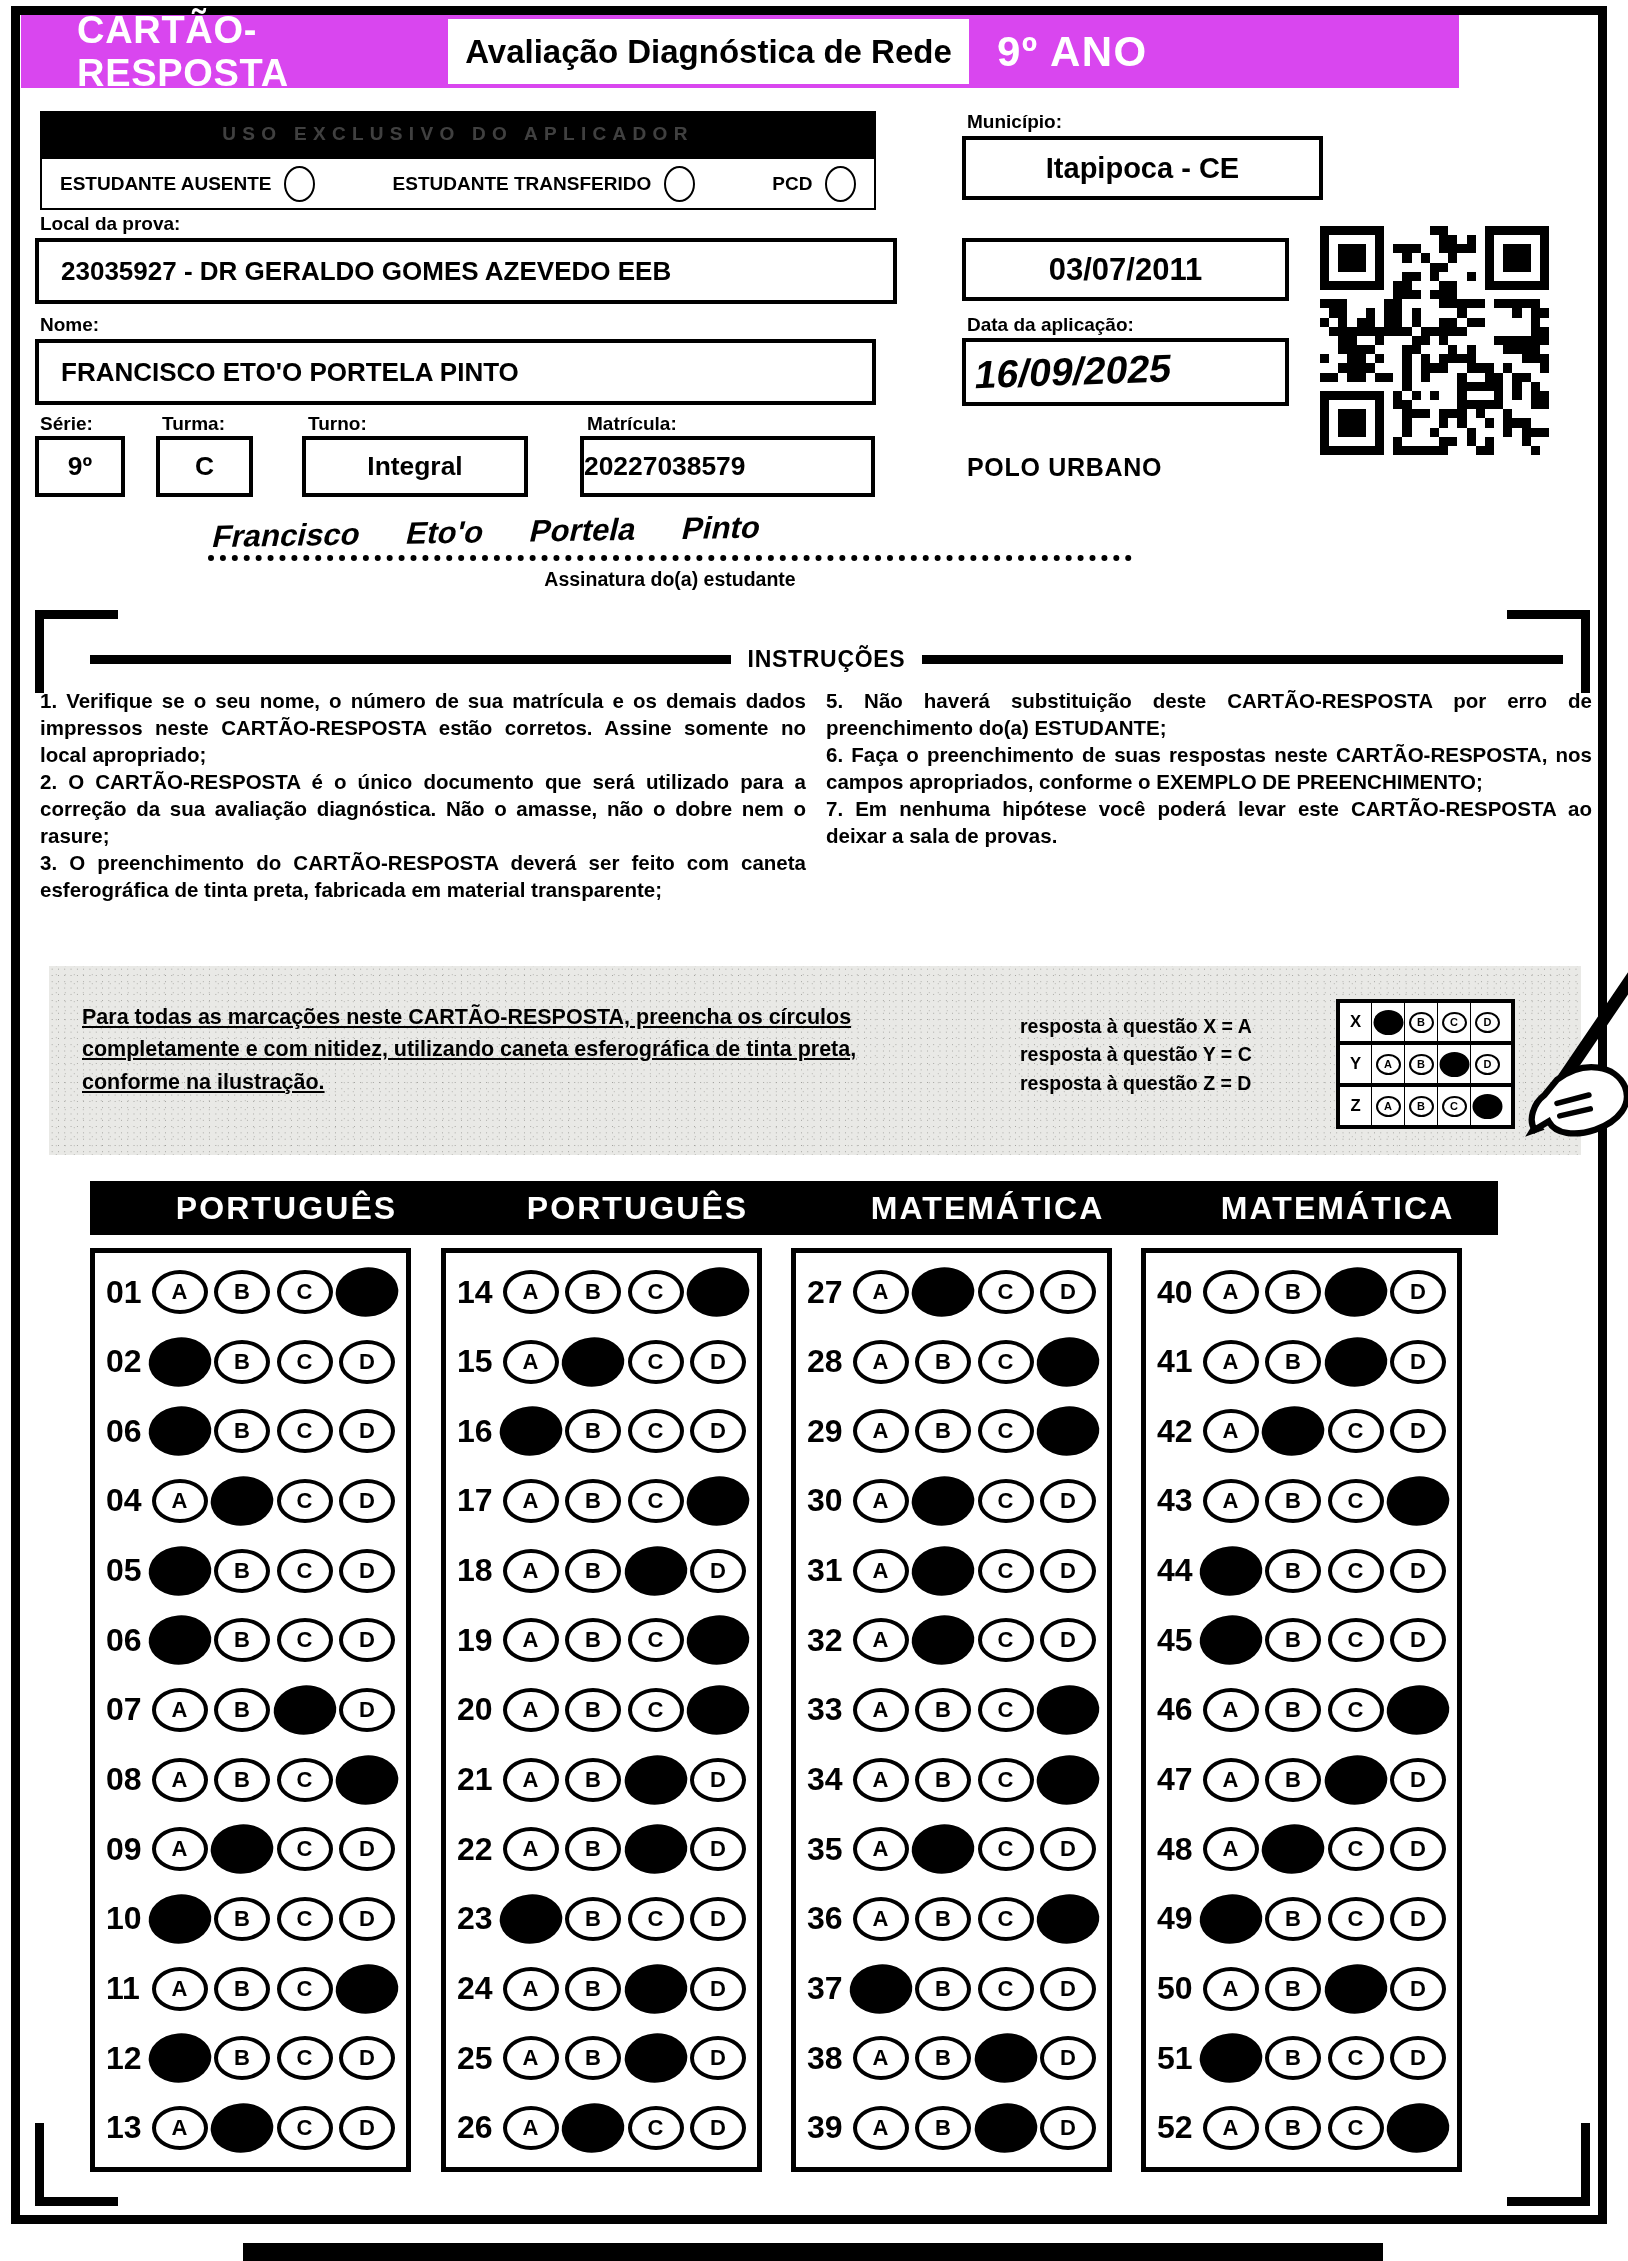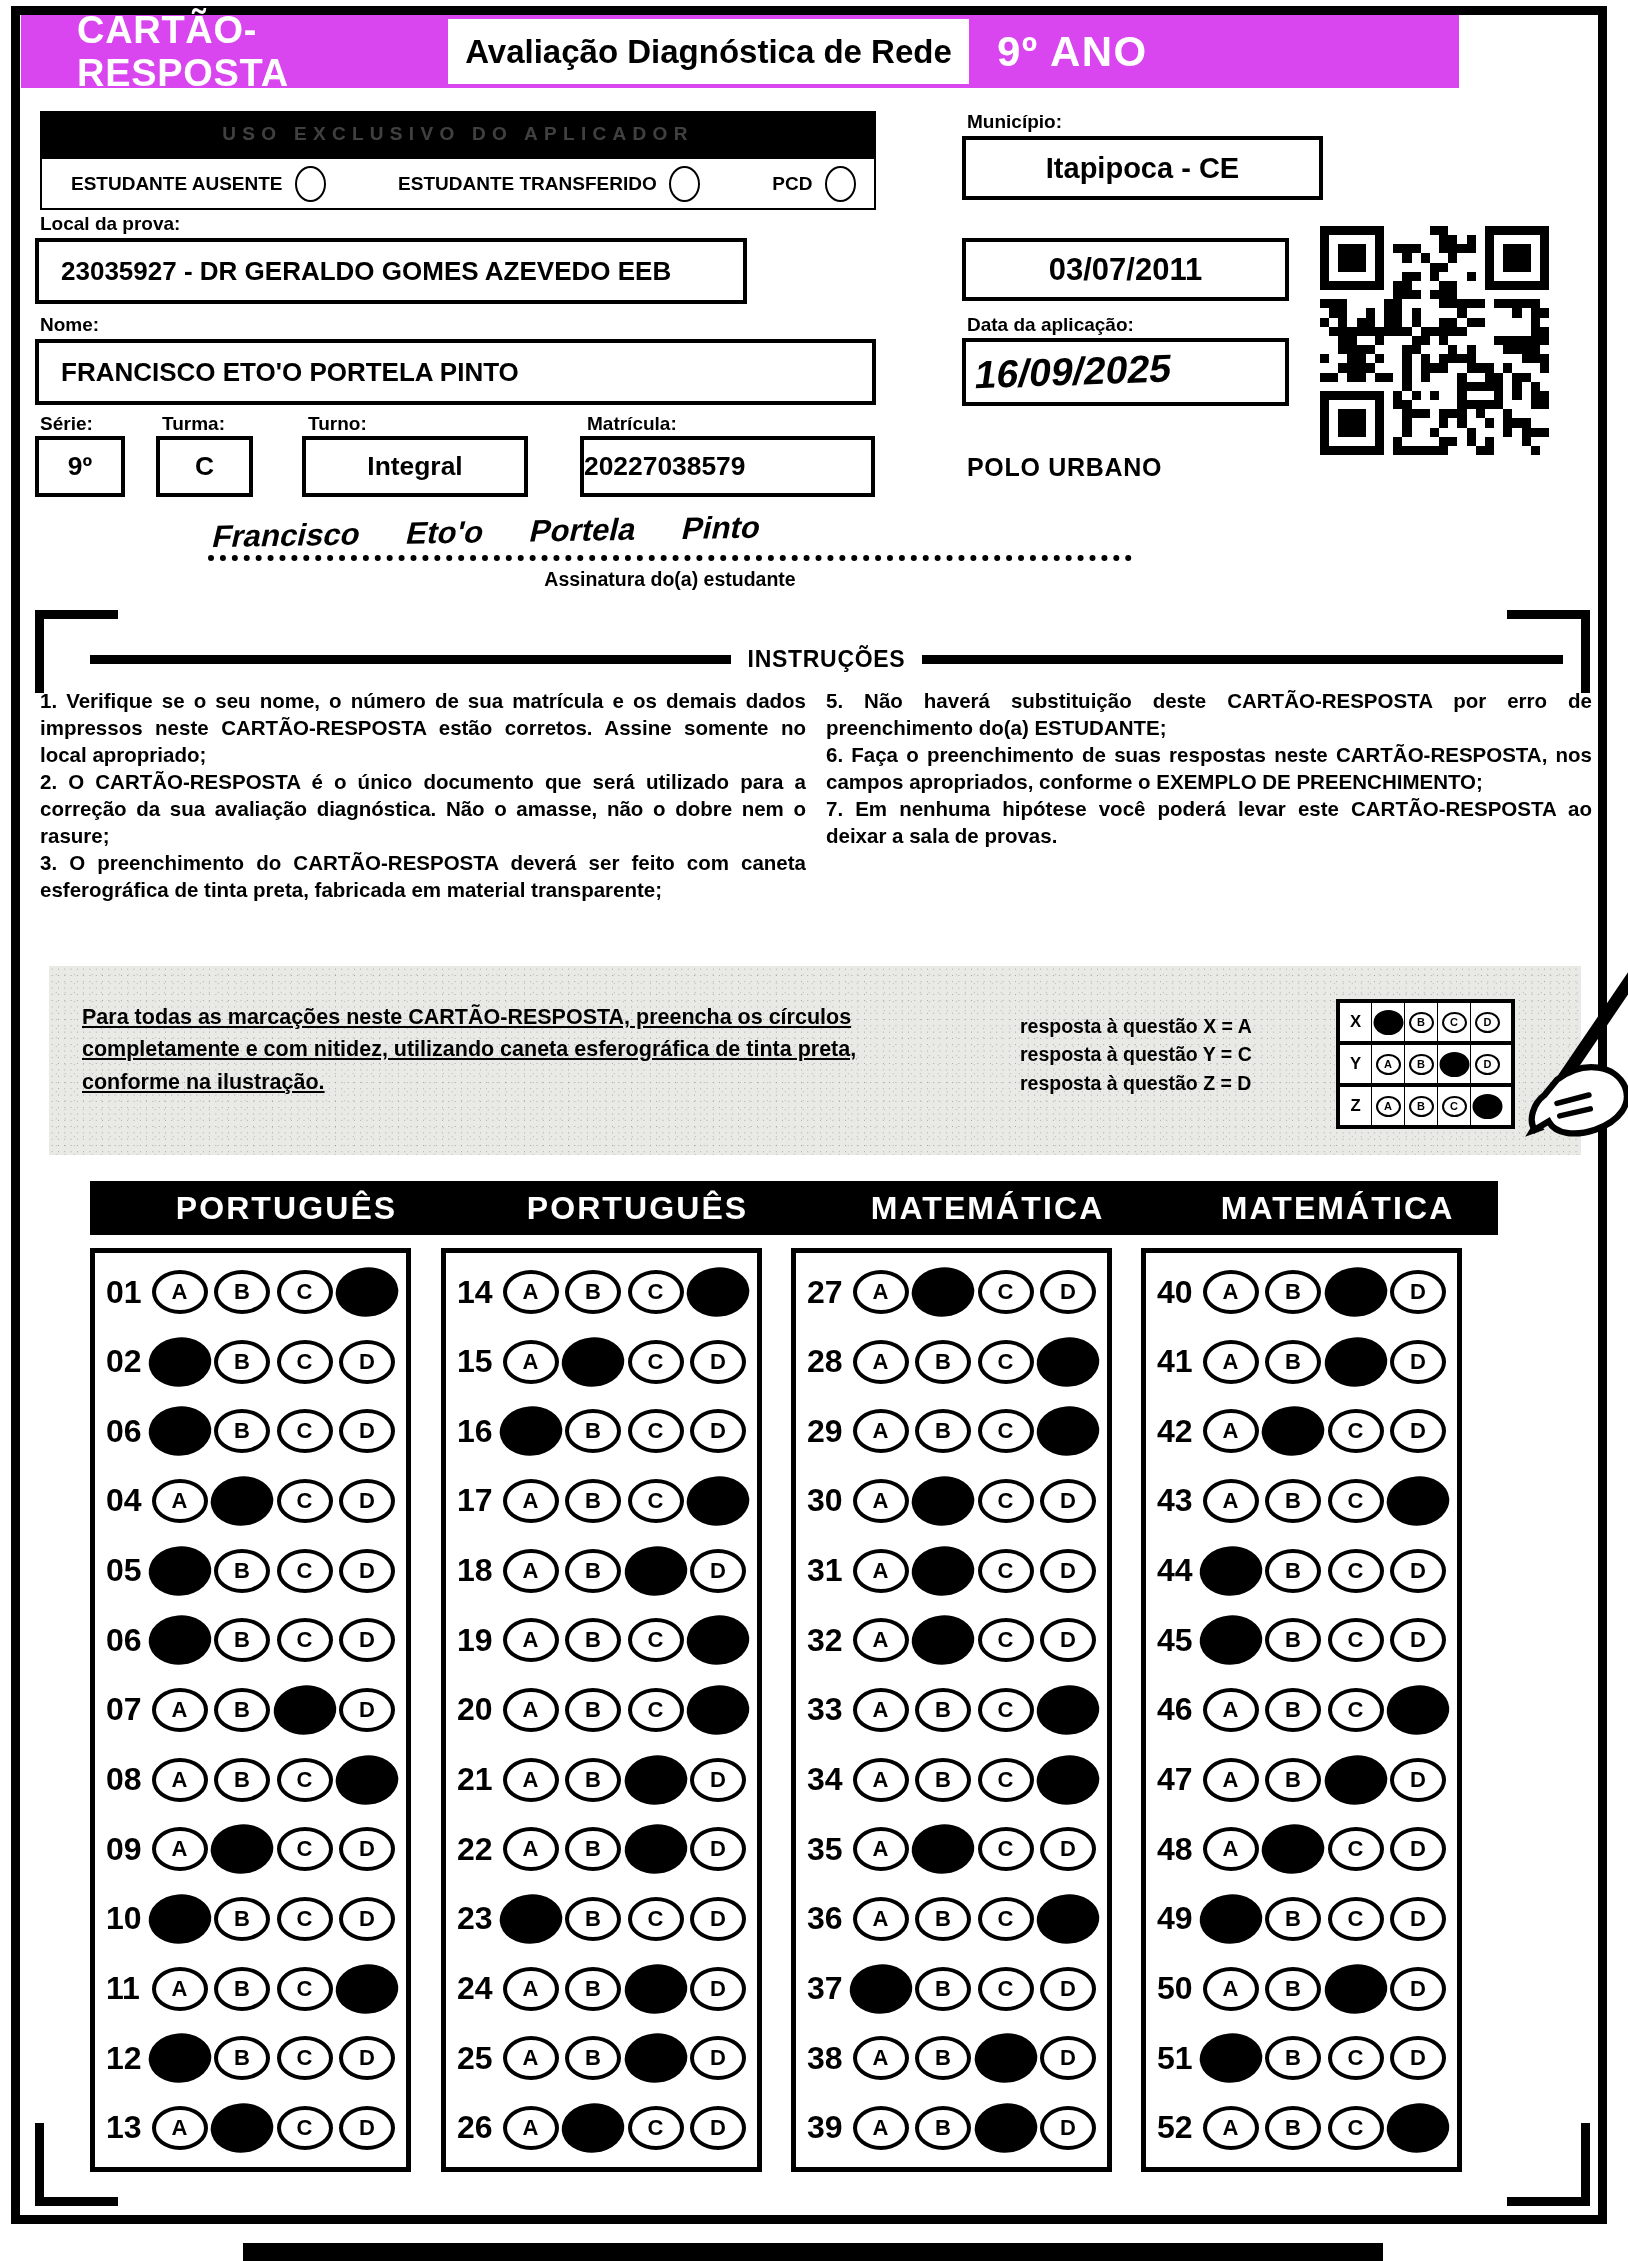--- a/index.html
+++ b/index.html
@@ -13,21 +13,21 @@
   .title-box{position:absolute;left:427px;top:4.2px;width:521px;height:65px;background:#fff;
              display:flex;align-items:center;justify-content:center;font-size:33px;font-weight:bold;}
   .grade{position:absolute;left:976px;top:0;height:73px;display:flex;align-items:center;
          color:#fff;font-size:42px;font-weight:bold;letter-spacing:1.4px;}
   
   .applicator-bar{position:absolute;left:40px;top:111px;width:836px;height:46px;background:#000;
                   display:flex;align-items:center;justify-content:center;}
   .applicator-bar span{color:rgba(255,255,255,.25);font-size:19px;font-weight:bold;letter-spacing:6.3px;}
   .status-row{position:absolute;left:40px;top:157px;width:836px;height:53px;border:2.8px solid #000;box-sizing:border-box;
               background:#fff;display:flex;align-items:center;justify-content:space-between;padding:0 18px;}
-  .status-item{display:flex;align-items:center;gap:12.5px;margin-left:11px;}
+  .status-item{display:flex;align-items:center;gap:12.5px;}
   .status-item .lbl{font-size:19px;font-weight:bold;}
   .circle{width:31px;height:36px;border:2.8px solid #000;border-radius:50%;box-sizing:border-box;background:#fff;}
   
   .flabel{position:absolute;font-size:19px;font-weight:bold;}
   .fbox{position:absolute;border:4.2px solid #000;box-sizing:border-box;background:#fff;display:flex;align-items:center;}
   .fbox .val{font-weight:bold;}
   .handwrit{font-weight:bold;transform:skewX(-10deg) rotate(-2deg);display:inline-block;}
   .qr{position:absolute;left:1320px;top:226px;width:229px;height:229px;}
   .polo{position:absolute;left:967px;top:453px;font-size:25px;font-weight:bold;letter-spacing:0.7px;}
   
@@ -108,21 +108,21 @@
       <span class="lbl">ESTUDANTE TRANSFERIDO</span>
       <span class="circle"></span>
     </div>
     <div class="status-item">
       <span class="lbl">PCD</span>
       <span class="circle"></span>
     </div>
   </div>
 
   <div class="flabel" style="left:40px;top:213px;">Local da prova:</div>
-  <div class="fbox" style="left:35px;top:238px;width:712px;height:66px;">
+  <div class="fbox" style="left:35px;top:238px;width:862px;height:66px;">
     <span class="val" style="padding-left:22px;font-size:26px;">23035927 - DR GERALDO GOMES AZEVEDO EEB</span>
   </div>
 
   <div class="flabel" style="left:40px;top:314px;">Nome:</div>
   <div class="fbox" style="left:35px;top:339px;width:841px;height:66px;">
     <span class="val" style="padding-left:22px;font-size:26px;">FRANCISCO ETO'O PORTELA PINTO</span>
   </div>
 
   <div class="flabel" style="left:40px;top:413px;">Série:</div>
   <div class="flabel" style="left:162px;top:413px;">Turma:</div>

